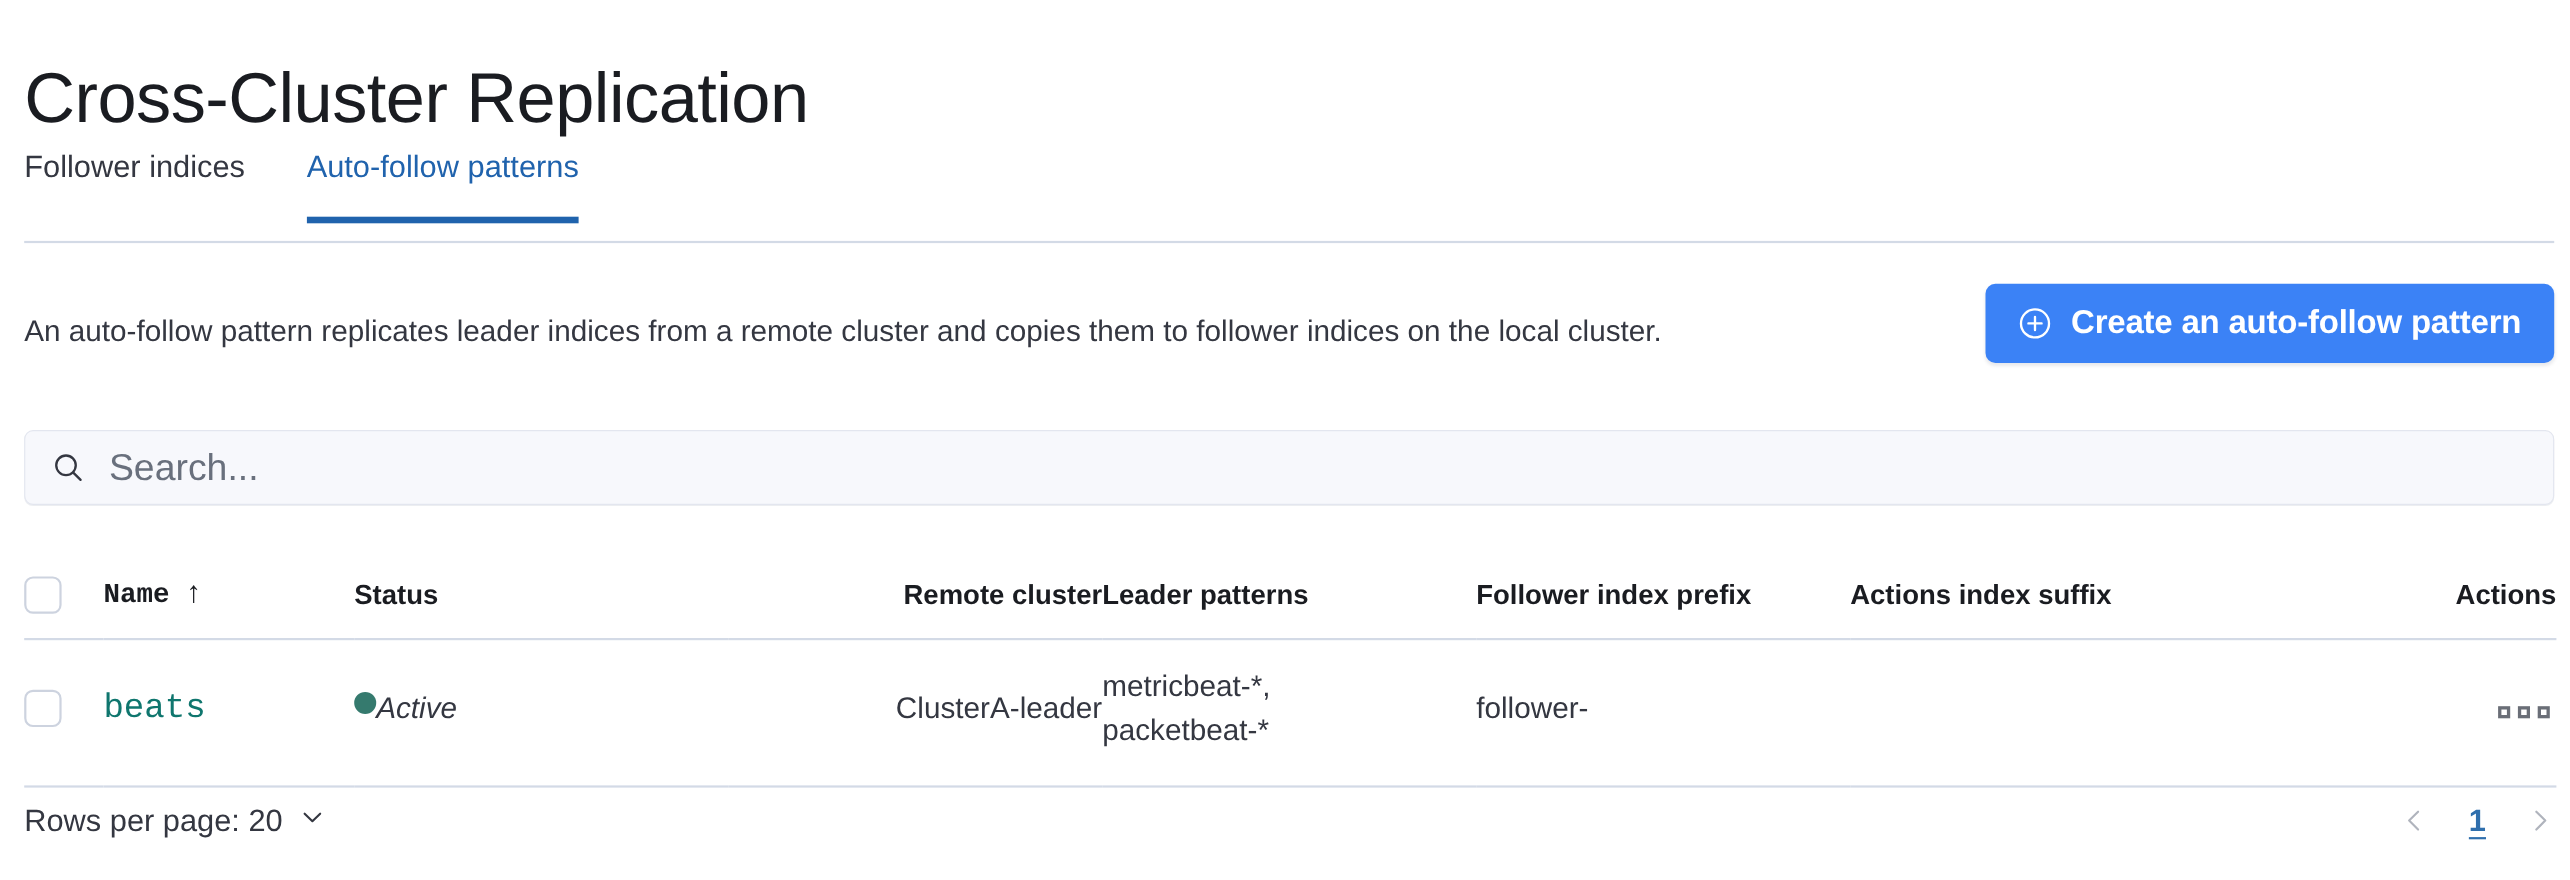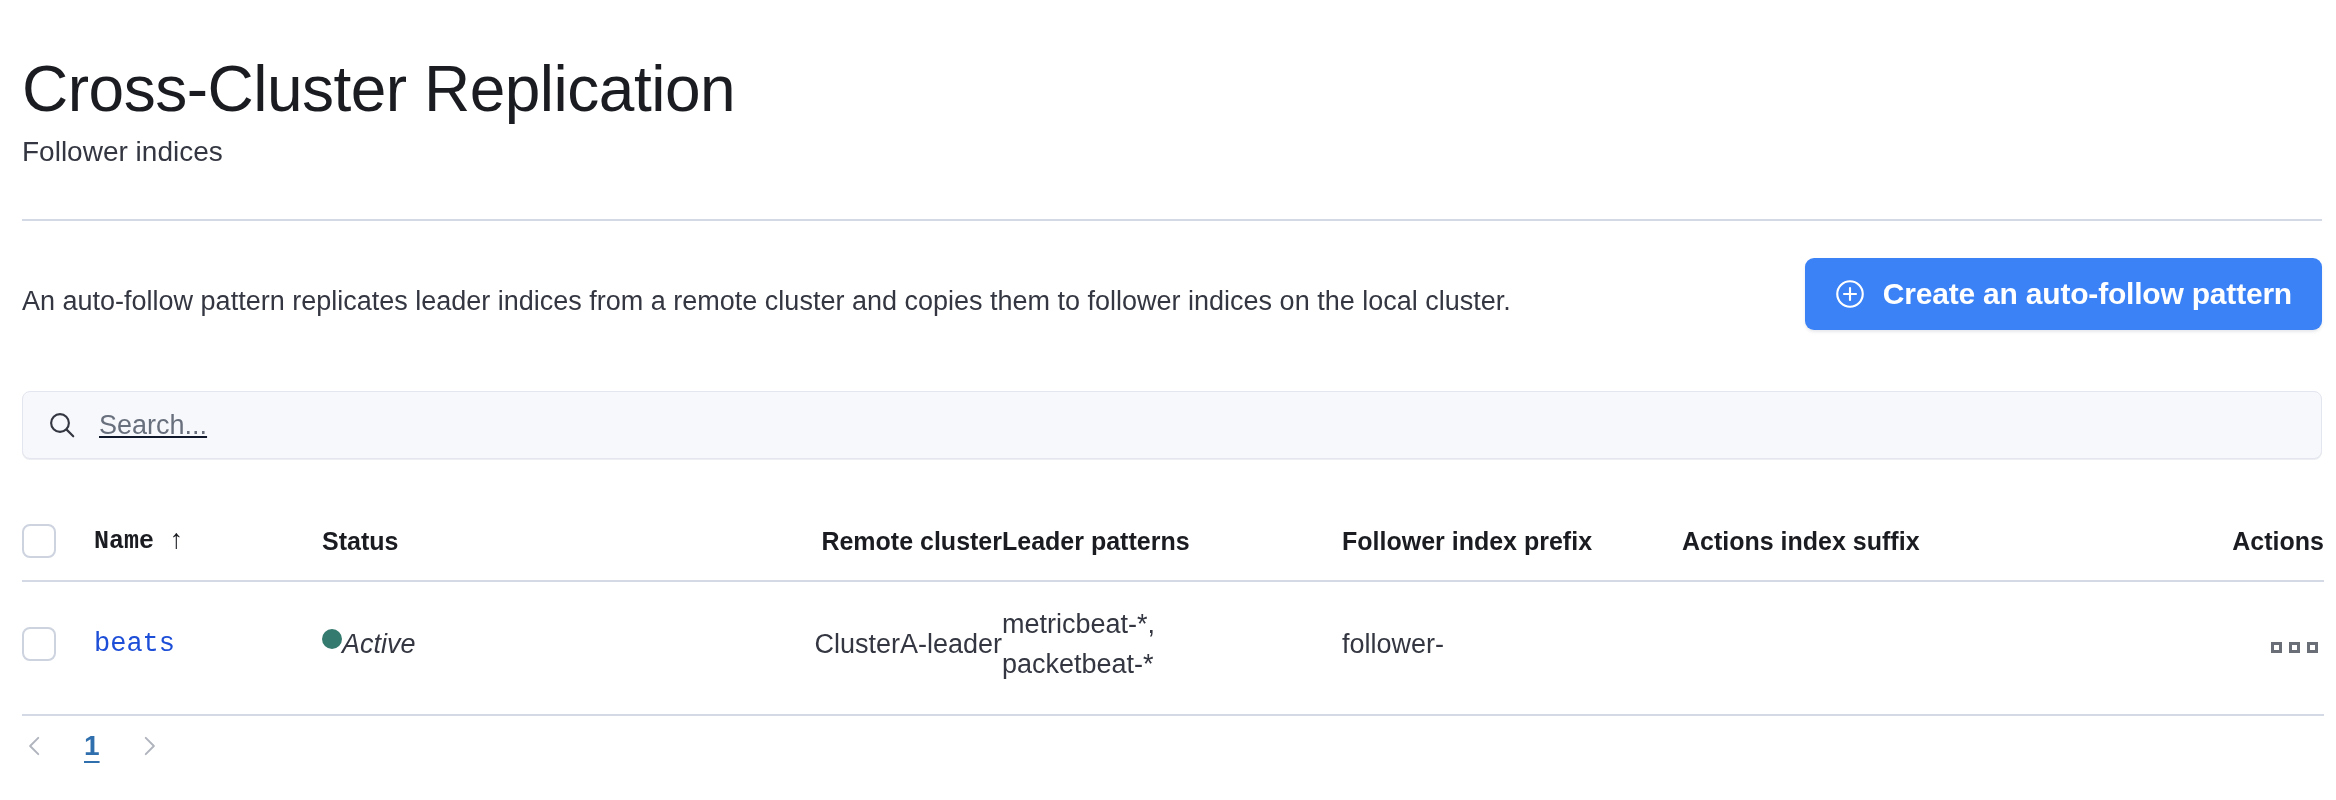--- a/index.html
+++ b/index.html
@@ -133,24 +133,23 @@
     display: flex;
     align-items: center;
     justify-content: center;
   }
   .search-input {
     flex: 1 1 auto;
     border: none;
     outline: none;
     background: transparent;
     font-family: "Liberation Sans", sans-serif;
-    font-size: 27px;
+    font-size: 34px;
     color: #0f172a;
     height: 100%;
-    text-decoration: underline;
   }
   .search-input::placeholder {
     color: #69707d;
     opacity: 1;
   }
 
   
   .table {
     position: absolute;
     left: 22px;
@@ -202,24 +201,24 @@
   }
   .sort-arrow {
     display: inline-block;
     margin-left: 14px;
     font-size: 27px;
     font-weight: 400;
     color: #1a1c21;
     vertical-align: baseline;
   }
   .name-link {
-    color: #1d4ed8;
+    color: #0f766e;
     text-decoration: none;
     cursor: pointer;
-    font-size: 27px;
+    font-size: 31px;
   }
 
   .status-cell {
     display: flex;
     align-items: flex-start;
     font-style: italic;
   }
   .status-dot {
     width: 20px;
     height: 20px;
@@ -292,20 +291,21 @@
 </style>
 </head>
 <body>
 
 <div class="page">
 
   <h1 class="page-title">Cross-Cluster Replication</h1>
 
   <div class="tabs">
     <div class="tab">Follower indices</div>
+    <div class="tab active">Auto-follow patterns</div>
   </div>
   <div class="tabs-rule"></div>
 
   <p class="desc">An auto-follow pattern replicates leader indices from a remote cluster and copies them to follower indices on the local cluster.</p>
 
   <button class="cta-button">
     <span class="plus-circle">
       <svg width="30" height="30" viewBox="0 0 24 24" fill="none" aria-hidden="true">
         <circle cx="12" cy="12" r="10.2" stroke="#ffffff" stroke-width="1.7"></circle>
         <path d="M12 7.2v9.6M7.2 12h9.6" stroke="#ffffff" stroke-width="1.7" stroke-linecap="round"></path>
@@ -381,20 +381,28 @@
                 <i></i>
                 <i></i>
             </span>
           </td>
         </tr>
       </tbody>
     </table>
   </div>
 
   <div class="footer">
+    <div class="rows-per-page">
+      <span>Rows per page: 20</span>
+      <span>
+        <svg width="26" height="26" viewBox="0 0 24 24" fill="none" aria-hidden="true">
+          <path d="M5.5 9l6.5 6.3L18.5 9" stroke="#343741" stroke-width="1.8" stroke-linecap="round" stroke-linejoin="round"></path>
+        </svg>
+      </span>
+    </div>
     <div class="pagination">
       <span class="pg-arrow">
         <svg width="26" height="26" viewBox="0 0 24 24" fill="none" aria-hidden="true">
           <path d="M15 4.5L7.5 12l7.5 7.5" stroke="#b0b4bd" stroke-width="1.8" stroke-linecap="round" stroke-linejoin="round"></path>
         </svg>
       </span>
       <span class="pg-num">1</span>
       <span class="pg-arrow">
         <svg width="26" height="26" viewBox="0 0 24 24" fill="none" aria-hidden="true">
           <path d="M9 4.5L16.5 12 9 19.5" stroke="#b0b4bd" stroke-width="1.8" stroke-linecap="round" stroke-linejoin="round"></path>

